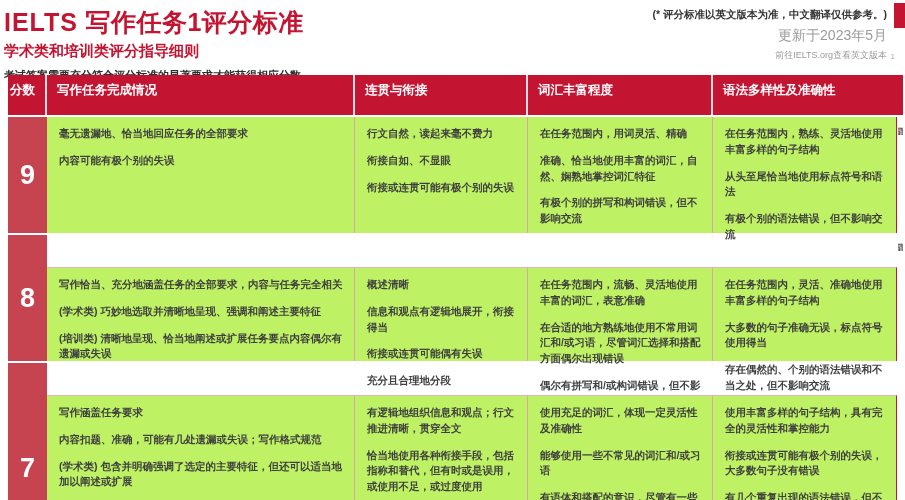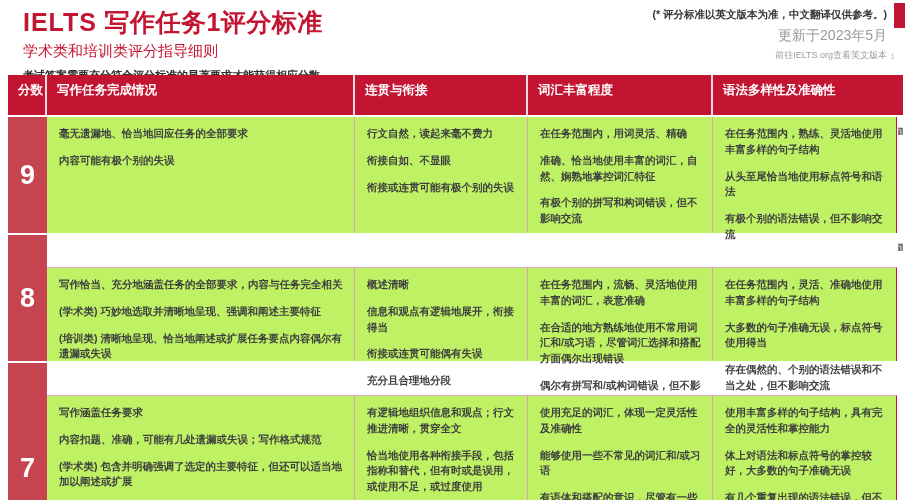--- a/index.html
+++ b/index.html
@@ -2,41 +2,41 @@
 <html><head>
 <meta charset="utf-8">
 <style>
   * { margin:0; padding:0; box-sizing:border-box; }
   html,body { background:#e9e9e9; }
   .page {
     position:relative; width:905px; height:500px; background:#fff;
     overflow:hidden; font-family:"Liberation Sans", sans-serif;
   }
   
-  .doc-header { position:absolute; left:23px; top:6px; }
+  .doc-header { position:absolute; left:4px; top:6px; }
   .title-line { font-size:25px; font-weight:bold; color:#c31432; letter-spacing:0.5px; }
   .title-line .brand { font-weight:800; letter-spacing:1px; }
-  .subtitle { font-size:15px; font-weight:normal; color:#c31432; margin-top:3px; }
+  .subtitle { font-size:15px; font-weight:bold; color:#c31432; margin-top:3px; }
   .tagline { font-size:11px; font-weight:bold; color:#2e2e2e; margin-top:7px; }
   .top-right { position:absolute; right:18px; top:8px; text-align:right; }
   .note { font-size:10.5px; font-weight:bold; color:#333; }
   .updated { font-size:14px; color:#9a9a9a; margin-top:5px; }
   .link { font-size:9px; color:#9a9a9a; margin-top:4px; cursor:pointer; }
   .page-num { position:absolute; right:10px; top:52px; font-size:8px; color:#b0b0b0; }
   .corner-red { position:absolute; right:0; top:3px; width:11px; height:25px; background:#c31432; }
 
   
   .table-wrap { position:absolute; left:8px; top:75px; width:895px; }
   .thead { display:flex; background:#c31432; height:40px; }
   .th {
     color:#fff; font-size:12.5px; font-weight:bold; padding:7px 10px 0 10px;
     border-right:2px solid rgba(255,255,255,.85);
   }
   .th:last-child { border-right:none; }
-  .th.col-score { text-align:right; padding-left:2px; padding-right:2px; }
+  .th.col-score { text-align:left; padding-left:2px; padding-right:2px; }
 
   .row { display:flex; margin-top:2px; }
   .cell { padding:9px 10px 2px 12px; }
   .col-score { width:39px; flex:0 0 39px; }
   .col-task { width:308px; flex:0 0 308px; }
   .col-coh { width:173px; flex:0 0 173px; }
   .col-lex { width:185px; flex:0 0 185px; }
   .col-gra { width:184px; flex:0 0 184px; }
 
   .score-cell {
@@ -145,21 +145,21 @@
             <p>有逻辑地组织信息和观点；行文推进清晰，贯穿全文</p>
             <p>恰当地使用各种衔接手段，包括指称和替代，但有时或是误用，或使用不足，或过度使用</p>
           </div>
           <div class="cell body-cell col-lex">
             <p>使用充足的词汇，体现一定灵活性及准确性</p>
             <p>能够使用一些不常见的词汇和/或习语</p>
             <p>有语体和搭配的意识，尽管有一些误用</p>
           </div>
           <div class="cell body-cell col-gra last">
             <p>使用丰富多样的句子结构，具有完全的灵活性和掌控能力</p>
-            <p>体上对语法和标点符号的掌控较好，大多数的句子准确无误</p>
+            <p>衔接或连贯可能有极个别的失误，大多数句子没有错误</p>
             <p>有几个重复出现的语法错误，但不妨碍交流</p>
           </div>
         </div>
       </div>
   </div>
 
   <div class="edge-frag" style="top:122px;"><span>词</span></div>
   <div class="edge-frag" style="top:238px;"><span>词</span></div>
 
 </div>

